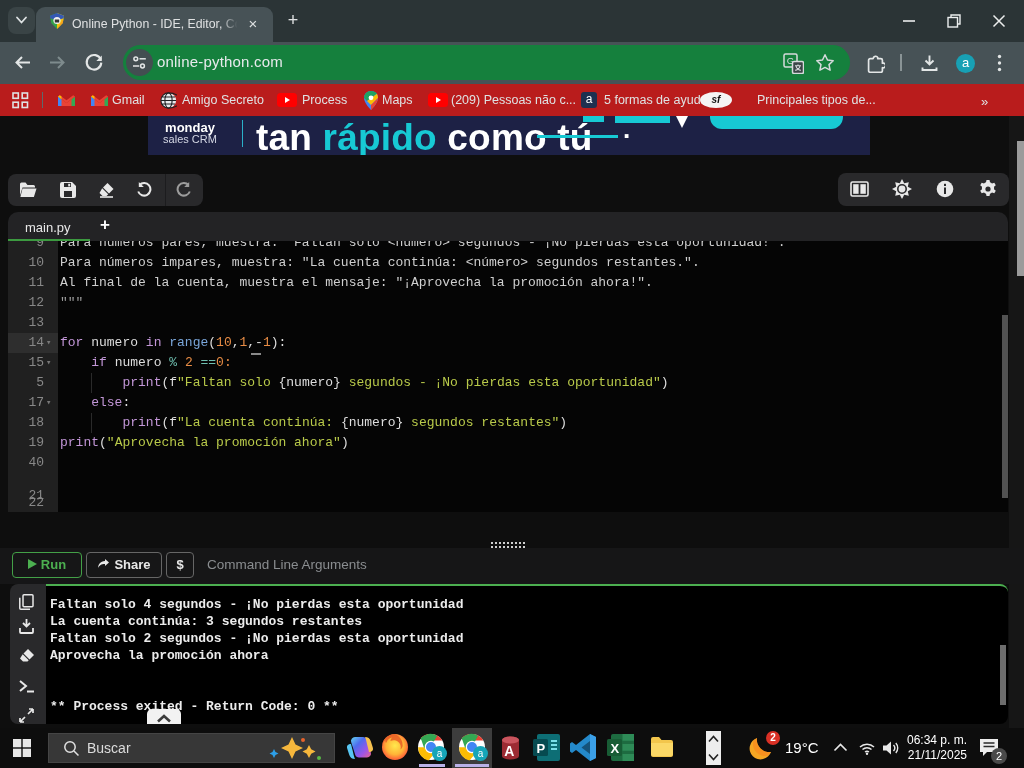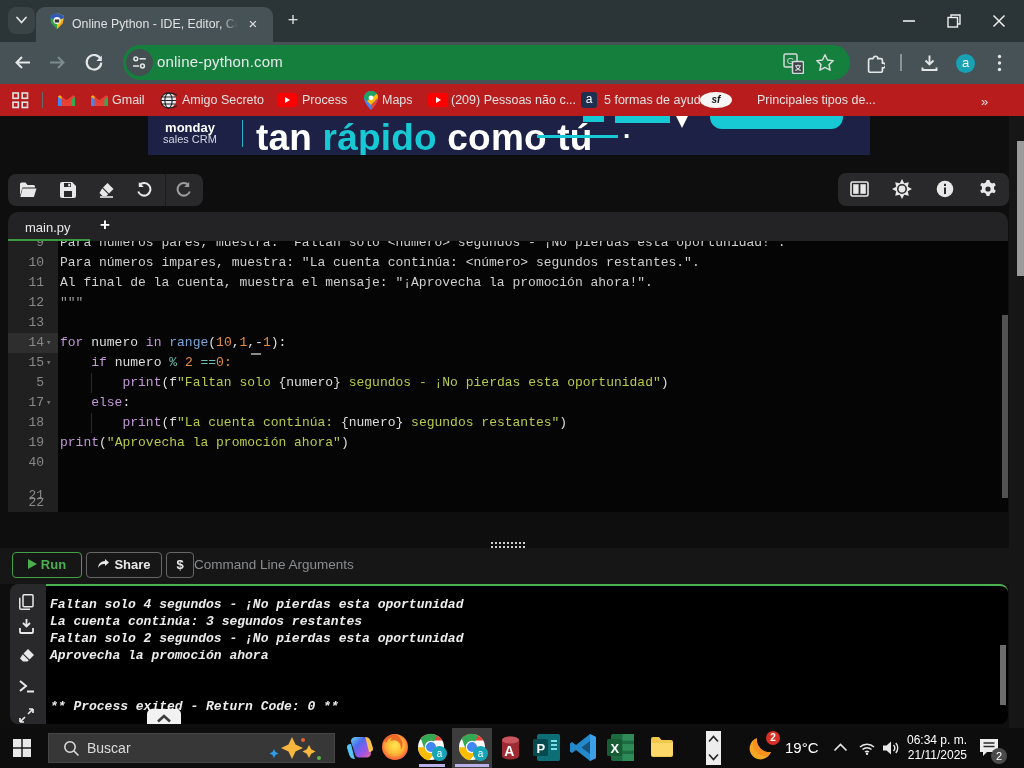--- a/index.html
+++ b/index.html
@@ -43,21 +43,21 @@
   #code { position:absolute; left:52px; top:-8px; white-space:pre; color:#dedede; }
   #code div { height:20px; }
   #edsbthumb { position:absolute; left:994px; top:74px; width:7px; height:183px; background:#525252; }
   #statusbar { position:absolute; left:8px; top:396px; width:1000px; height:30px; background:#242427; border-radius:0 0 10px 10px; color:#9a9da0; font-size:12.5px; line-height:30px; padding-left:13px; }
   #dragdots { position:absolute; left:490px; top:425px; width:37px; height:8px;
      background-image:radial-gradient(#cfcfcf 1px, transparent 1.2px); background-size:4px 4px; }
   #runbar { position:absolute; left:0px; top:432px; width:1024px; height:36px; background:#161617; }
   .rbtn { position:absolute; top:4px; height:26px; border-radius:4px; font-size:13px; font-weight:bold; line-height:24px; text-align:center; }
   #consolewrap { position:absolute; left:10px; top:468px; width:998px; height:140px; }
   #cstrip { position:absolute; left:0; top:0; width:36px; height:140px; background:#29292b; border-radius:8px 0 0 8px; }
-  #cbox { position:absolute; left:36px; top:0; width:962px; height:140px; background:#000; border-top:2px solid #4caf50; border-radius:0 8px 8px 0;font-style:italic; }
+  #cbox { position:absolute; left:36px; top:0; width:962px; height:140px; background:#000; border-top:2px solid #4caf50; border-radius:0 8px 8px 0; }
   #cbox pre { line-height:17px; color:#ececec; font-weight:bold; position:absolute; left:4px; top:10px; }
   #csb { position:absolute; left:954px; top:59px; width:6px; height:60px; background:#6d6d6d; }
   #chevbox { position:absolute; left:137px; top:125px; width:34px; height:15px; background:#f2f2f2; border-radius:5px 5px 0 0; text-align:center; }
   .cic { position:absolute; left:9px; }
 
   
   #taskbar { position:absolute; left:0; top:728px; width:1024px; height:40px; background:#0d0d0d; }
   #searchbox { position:absolute; left:48px; top:5px; width:287px; height:30px; background:#373737; border:1px solid #454545; }
   .tkt { position:absolute; color:#fff; }
 </style>
@@ -301,21 +301,21 @@
 
     <div id="dragdots"></div>
     <div id="runbar">
       <div class="rbtn" id="runbtn" style="left:12px; width:70px; border:1px solid #43a047; color:#4caf50;text-align:center;"><svg width="9" height="10" viewBox="0 0 9 10" style="margin-right:4px">
             <path d="M0 0 L9 5 L0 10 Z" fill="#4caf50"></path>
           </svg>Run</div>
       <div class="rbtn" style="left:86px; width:76px; border:1px solid #666; color:#e8e8e8;"><svg width="13" height="11" viewBox="0 0 13 11" style="margin-right:4px">
             <path d="M8 1 L12 4.5 L8 8 V6 C4 6 2.5 7.5 1 10 C1.5 6 3 3.5 8 3 Z" fill="#e8e8e8"></path>
           </svg>Share</div>
       <div class="rbtn" style="left:166px; width:28px; border:1px solid #666; color:#e8e8e8;">$</div>
-      <div class="abs" style="left:194px; top:9px; font-size:13.5px; color:#8a8d90;">Command Line Arguments</div>
+      <div class="abs" style="left:207px; top:9px; font-size:13.5px; color:#8a8d90;">Command Line Arguments</div>
     </div>
 
     <div id="consolewrap">
       <div id="cstrip">
         <svg class="cic" style="top:10px" width="15" height="16" viewBox="0 0 15 16">
             <rect x="4" y="0.8" width="10" height="12" rx="1" stroke="#e8e8e8" stroke-width="1.5" fill="none"></rect>
             <path d="M11 15.2 h-9.2 a1 1 0 0 1 -1 -1 v-10.4" stroke="#e8e8e8" stroke-width="1.5" fill="none"></path>
           </svg>
         <svg class="cic" style="top:35px" width="15" height="15" viewBox="0 0 15 15">
             <path d="M7.5 0 v7 M4 4 l3.5 3.5 L11 4" stroke="#e8e8e8" stroke-width="1.8" fill="none"></path>

